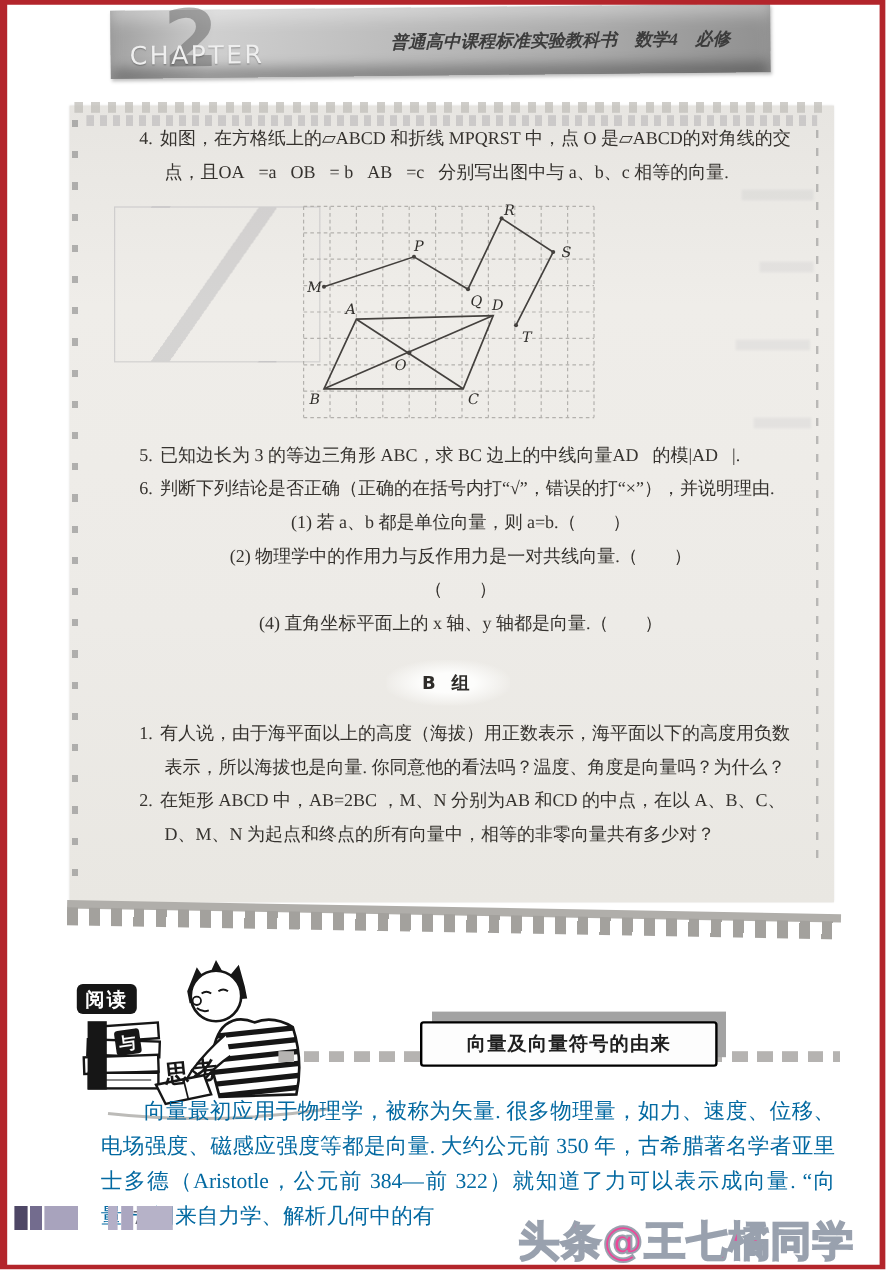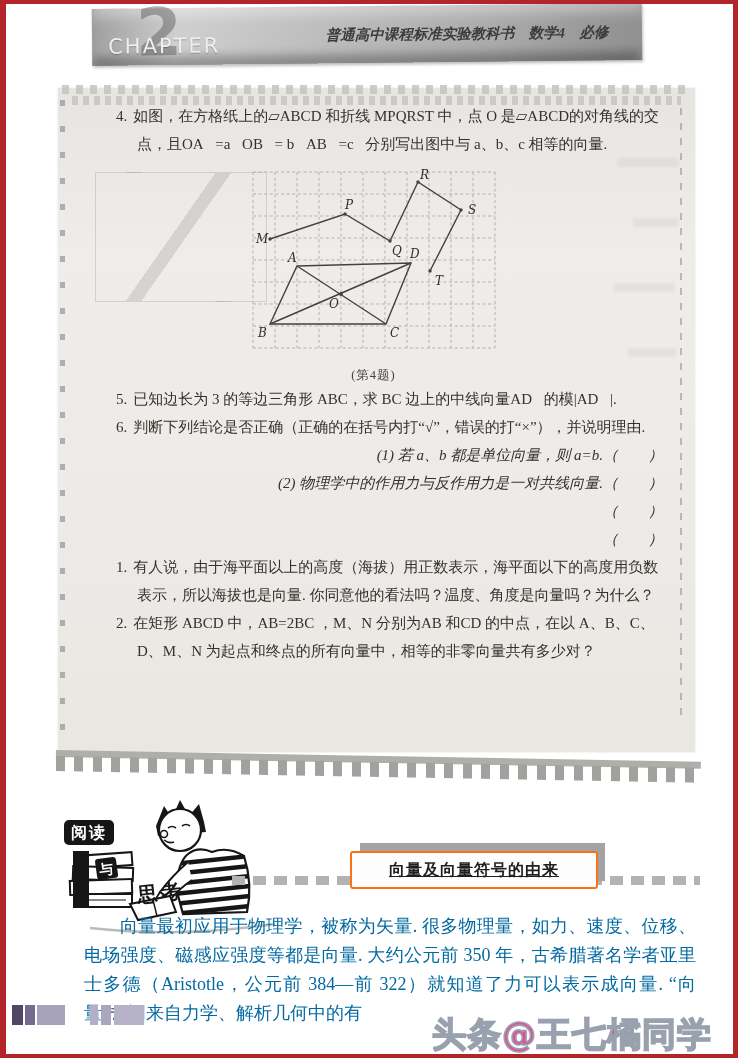--- a/index.html
+++ b/index.html
@@ -38,43 +38,43 @@
   .torn-bottom::after{content:"";position:absolute;left:0;right:0;top:6px;height:15px;
     background:repeating-linear-gradient(90deg,#a3a19d 0 9px,rgba(0,0,0,0) 9px 18.5px);}
   .bleed-box{position:absolute;left:37px;top:84px;width:170px;height:128px;
     border:1px solid rgba(110,110,122,.22);
     background:linear-gradient(125deg,rgba(0,0,0,0) 46%,rgba(110,110,122,.20) 46%,rgba(110,110,122,.20) 52%,rgba(0,0,0,0) 52%);}
   .ghost{position:absolute;background:#868b96;opacity:.10;filter:blur(1px);}
 
   .scan-inner{position:absolute;inset:0;padding:14px 32px 0 26px;color:#35322e;font-size:15px;line-height:28px;}
   .prob{padding-left:21px;text-indent:-21px;margin-left:32px;}
   .pnum{margin-right:6px;}
-  .subitem{display:flex;justify-content:flex-end;padding-left:21px;font-style:italic;}
+  .subitem{display:flex;justify-content:center;padding-left:21px;}
   .fig-wrap{width:254px;margin:6px auto 0 auto;}
   .fig-caption{text-align:center;font-size:12.5px;line-height:20px;letter-spacing:1px;color:#46433f;}
   .bgroup{text-align:center;margin:16px 0 10px 0;}
   .bgroup-pill{display:inline-block;padding:5px 30px;font-family:"DejaVu Sans","Liberation Sans",sans-serif;
     font-size:15px;font-weight:bold;letter-spacing:4px;color:#2e2c29;
     background:radial-gradient(ellipse at center,#fdfdfc 30%,rgba(253,253,252,0) 75%);}
 
   
   .gridline{stroke:#b3b1ad;stroke-width:1;stroke-dasharray:3 2.6;}
   .figline{fill:none;stroke:#44413e;stroke-width:1.4;}
   .figdot{fill:#44413e;}
   .figlabel{font:italic 12px "DejaVu Serif","Liberation Serif",serif;fill:#2f2d2a;}
 
   
   .illus{position:absolute;left:60px;top:792px;width:242px;height:152px;}
   .dash-strip{position:absolute;left:232px;top:876px;width:468px;height:9px;
     background:repeating-linear-gradient(90deg,#b5b3b1 0 13px,rgba(0,0,0,0) 13px 21px);}
   .title-box{position:absolute;left:350px;top:851px;width:248px;height:38px;}
   .title-box .shadow{position:absolute;left:10px;top:-8px;right:-7px;height:38px;background:#a3a3a3;}
-  .title-box .boxfront{position:absolute;inset:0;background:#fdfdfd;border:2px solid #f97316;border-radius:3px;
+  .title-box .boxfront{position:absolute;inset:0;background:#fdfdfd;border:2px solid #000000;border-radius:3px;
     display:flex;align-items:center;justify-content:center;
-    font-family:"DejaVu Sans","Liberation Sans",sans-serif;font-size:16px;font-weight:bold;letter-spacing:1px;color:#1f1f1f;text-decoration:underline;}
+    font-family:"DejaVu Sans","Liberation Sans",sans-serif;font-size:16px;font-weight:bold;letter-spacing:1px;color:#1f1f1f;}
   .read-par{position:absolute;left:84px;top:912px;width:612px;font-size:18px;line-height:29px;
     color:#0369a1;text-indent:2em;text-align:justify;}
 
   
   .foot-bar{position:absolute;height:20px;top:1005px;}
   .pageno{position:absolute;left:70px;top:1006px;font-family:"DejaVu Sans","Liberation Sans",sans-serif;
     font-size:15px;color:#5d5d68;margin-left:40px;}
   .watermark{position:absolute;right:26px;top:1012px;font-family:"DejaVu Sans","Liberation Sans",sans-serif;
     font-size:34px;font-weight:bold;letter-spacing:1px;color:#ec4899;
     -webkit-text-stroke:1.6px #99a1ae;text-shadow:0 0 1px #99a1ae;}
@@ -146,21 +146,20 @@
             <text x="139" y="83" class="figlabel">Q</text>
             <text x="167" y="7" class="figlabel">R</text>
             <text x="215" y="42" class="figlabel">S</text>
             <text x="182" y="113" class="figlabel">T</text>
             <text x="35" y="90" class="figlabel">A</text>
             <text x="157" y="86" class="figlabel">D</text>
             <text x="137" y="165" class="figlabel">C</text>
             <text x="5" y="165" class="figlabel">B</text>
             <text x="76" y="136" class="figlabel">O</text>
           </svg>
-        <div class="fig-caption">(第4题)</div>
       </div>
 
       <div class="prob">
         <span class="pnum">5.</span><span>已知边长为 3 的等边三角形 ABC，求 BC 边上的中线向量AD⃗的模|AD⃗|.</span>
       </div>
 
       <div class="prob">
         <span class="pnum">6.</span><span>判断下列结论是否正确（正确的在括号内打“√”，错误的打“×”），并说明理由.</span>
       </div>
       <div class="subitem">
@@ -168,23 +167,27 @@
         <span>（　　）</span>
       </div>
       <div class="subitem">
         <span>(2) 物理学中的作用力与反作用力是一对共线向量.</span>
         <span>（　　）</span>
       </div>
       <div class="subitem">
         <span>（　　）</span>
       </div>
       <div class="subitem">
-        <span>（　　）</span>
-      </div>
-
+        <span>(4) 直角坐标平面上的 x 轴、y 轴都是向量.</span>
+        <span>（　　）</span>
+      </div>
+
+      <div class="bgroup">
+        <span class="bgroup-pill">B 组</span>
+      </div>
 
       <div class="prob">
         <span class="pnum">1.</span><span>有人说，由于海平面以上的高度（海拔）用正数表示，海平面以下的高度用负数表示，所以海拔也是向量. 你同意他的看法吗？温度、角度是向量吗？为什么？</span>
       </div>
       <div class="prob">
         <span class="pnum">2.</span><span>在矩形 ABCD 中，AB=2BC ，M、N 分别为AB 和CD 的中点，在以 A、B、C、D、M、N 为起点和终点的所有向量中，相等的非零向量共有多少对？</span>
       </div>
     </div>
   </div>
 

